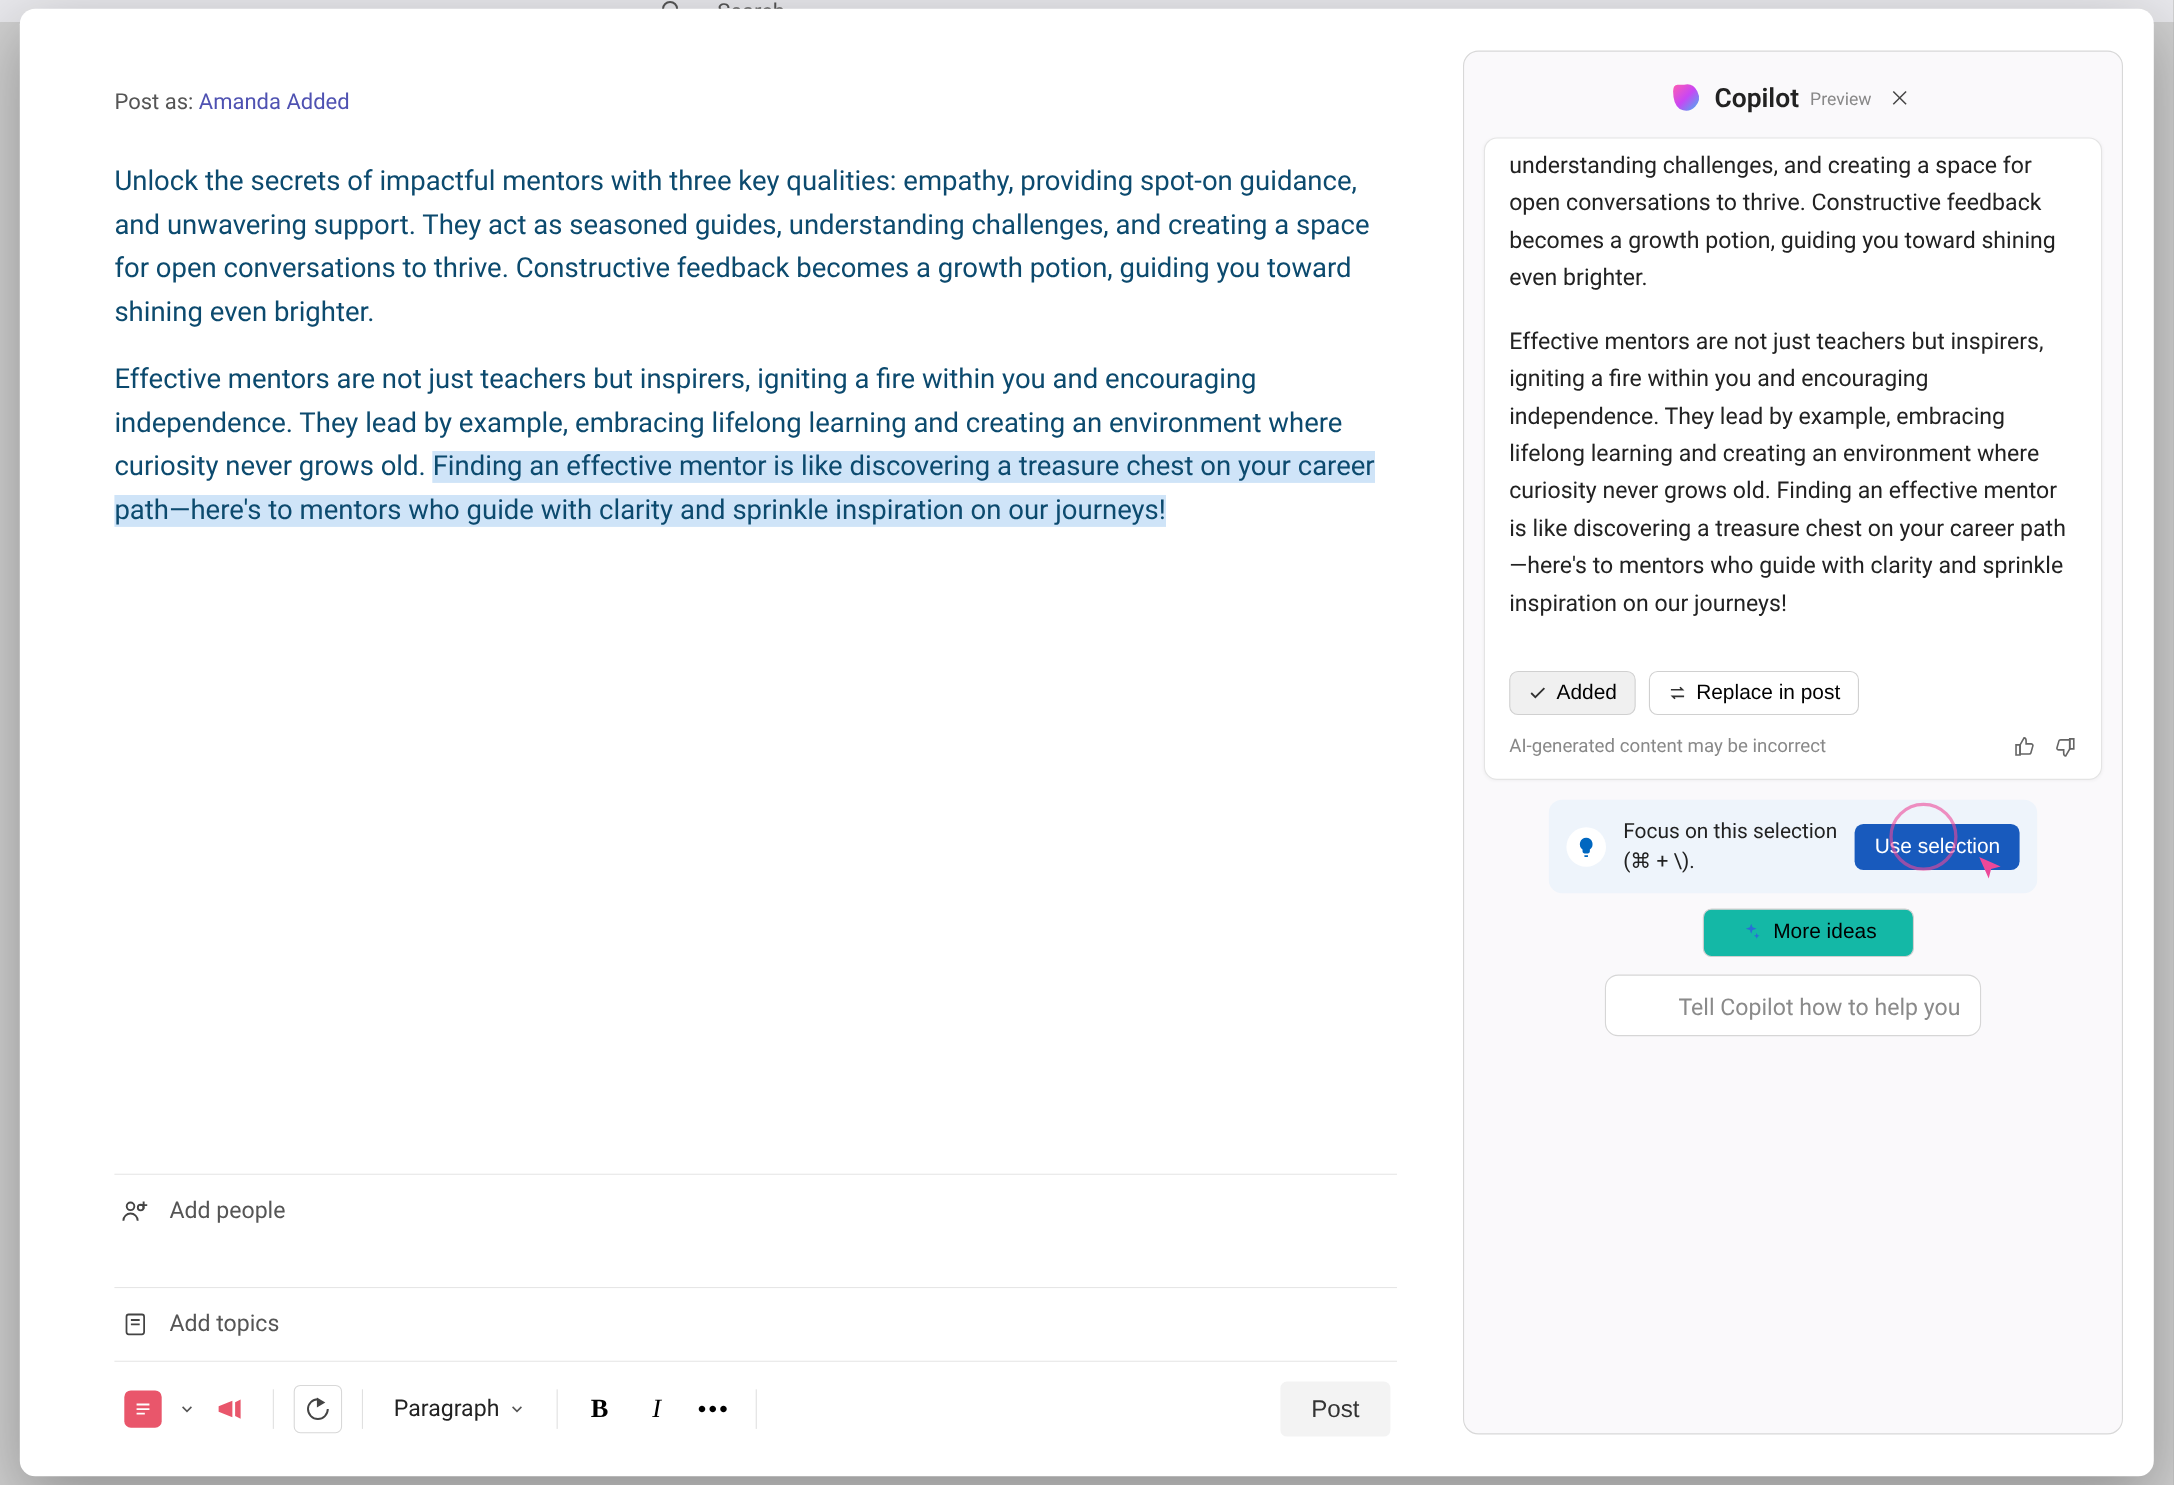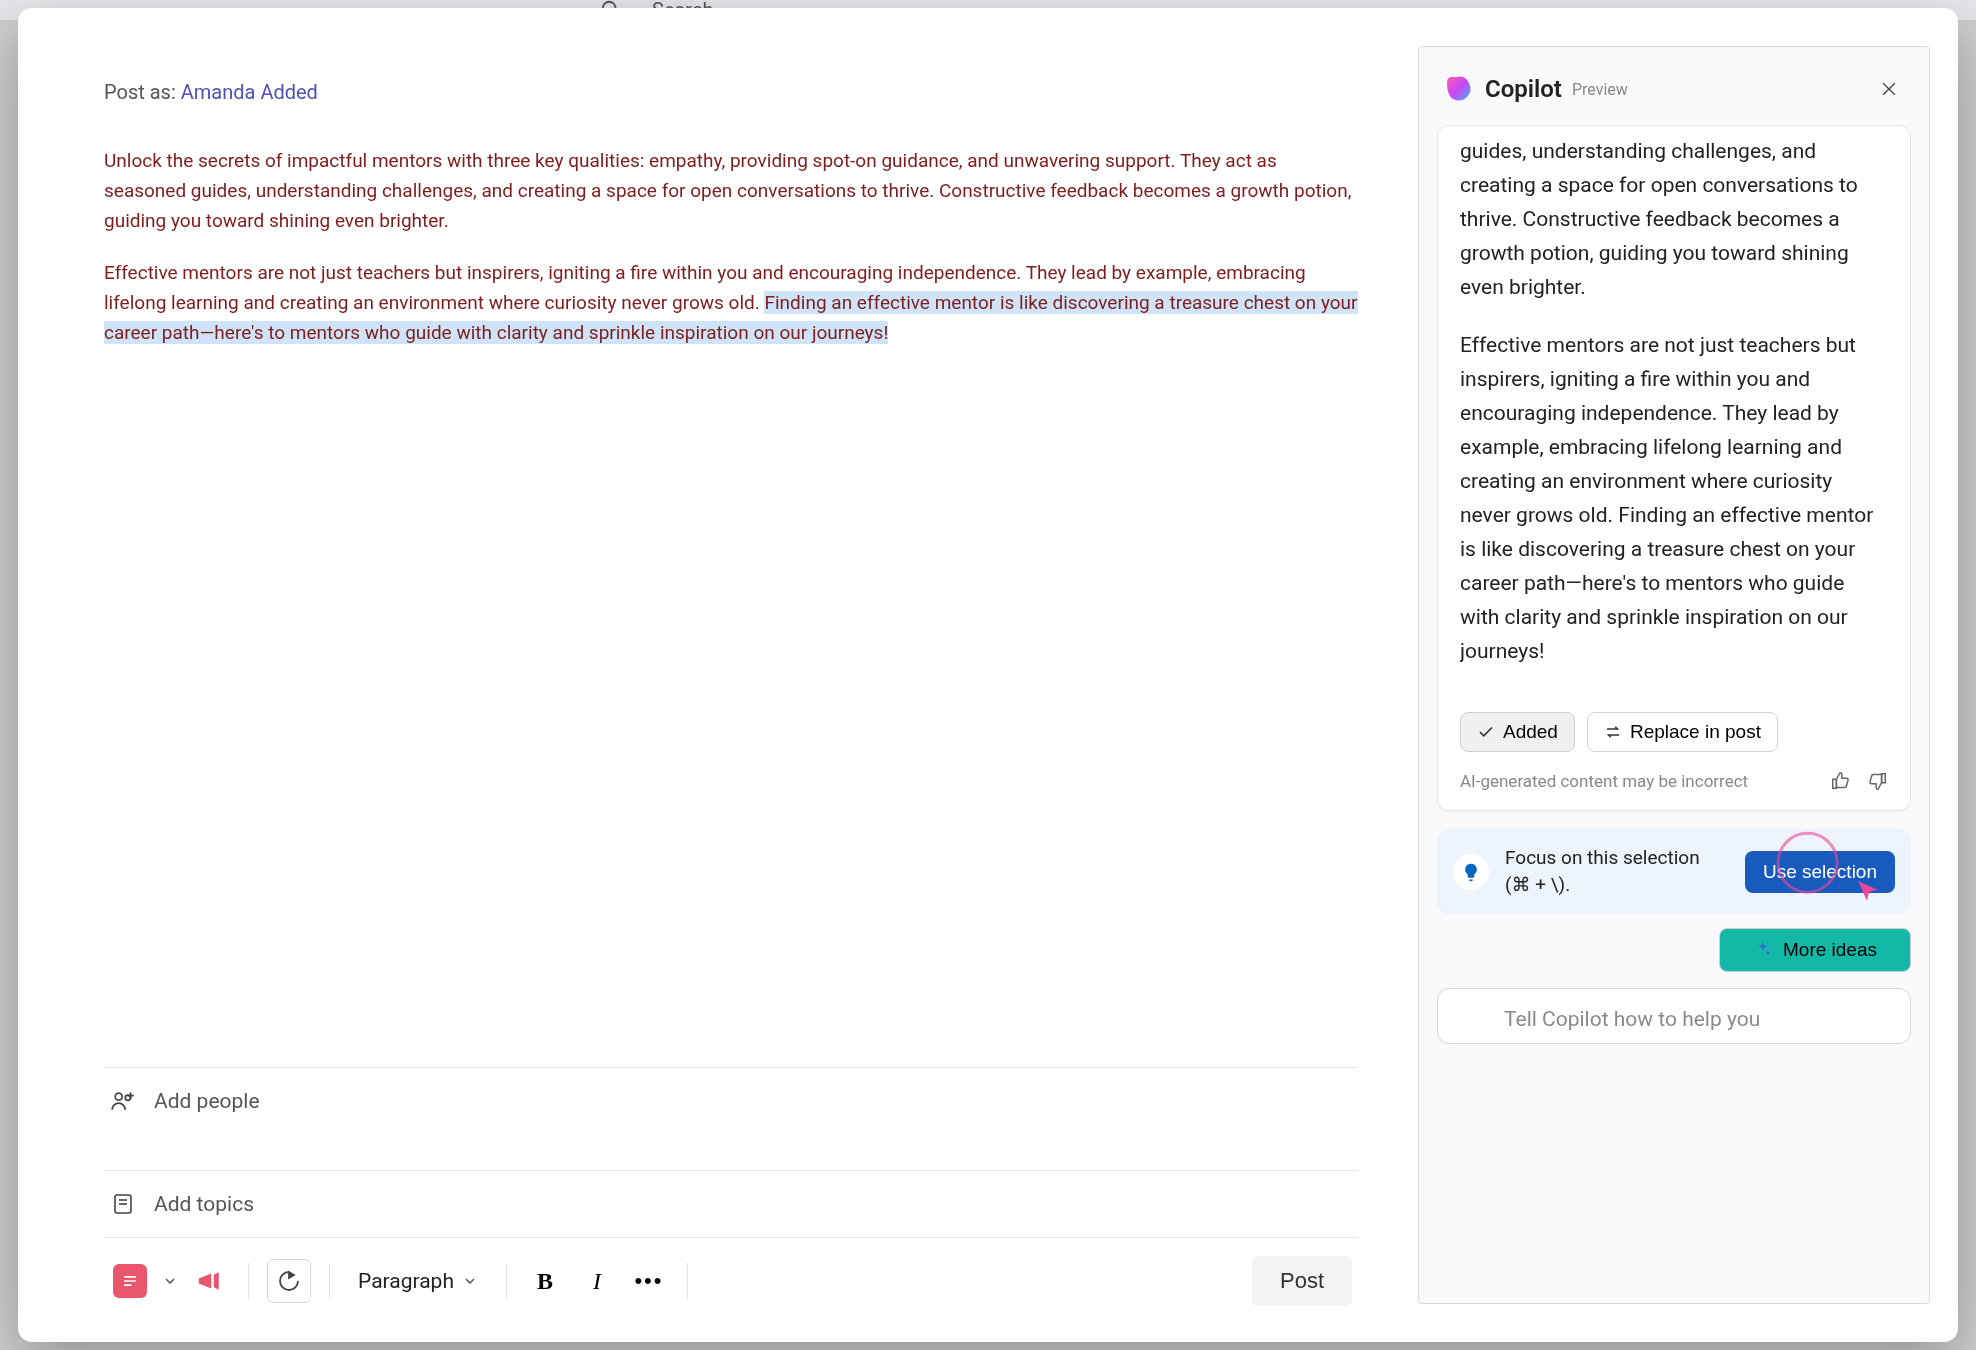--- a/index.html
+++ b/index.html
@@ -47,23 +47,23 @@
 }
 .post-as {
   font-size: 20px;
   color: #555;
   margin-bottom: 42px;
 }
 .post-as-name {
   color: #4f52b2;
 }
 .content-text {
-  font-size: 19px;
+  font-size: 25px;
   line-height: 1.58;
-  color: #7f1d1d;
+  color: #0c4a6e;
   flex: 1;
 }
 .content-text p { margin-bottom: 22px; }
 .hl {
   background: #cfe4f8;
 }
 .row {
   display: flex;
   align-items: center;
   gap: 18px;
@@ -112,28 +112,29 @@
   margin-left:auto;
   background:#f3f3f3;
   color:#333;
   border:none;
   border-radius:6px;
   font-size:22px;
   padding:12px 28px;
   cursor:pointer;
 }
 .copilot-pane {
-  width: 512px;
+  width: 600px;
   margin: 38px 28px 38px 0;
   border: 1px solid #d8d8d8;
-  border-radius: 4px;
+  border-radius: 14px;
   background: #faf9fb;
   display:flex;
   flex-direction:column;
   padding: 18px;
+  align-items: center;
 }
 .copilot-header {
   display:flex; align-items:center; gap:10px;
   padding: 8px 6px 20px;
 }
 .copilot-logo {
   width:32px; height:32px;
 }
 .copilot-title { font-size:24px; font-weight:600; color:#222; }
 .copilot-preview { font-size:16px; color:#888; }

